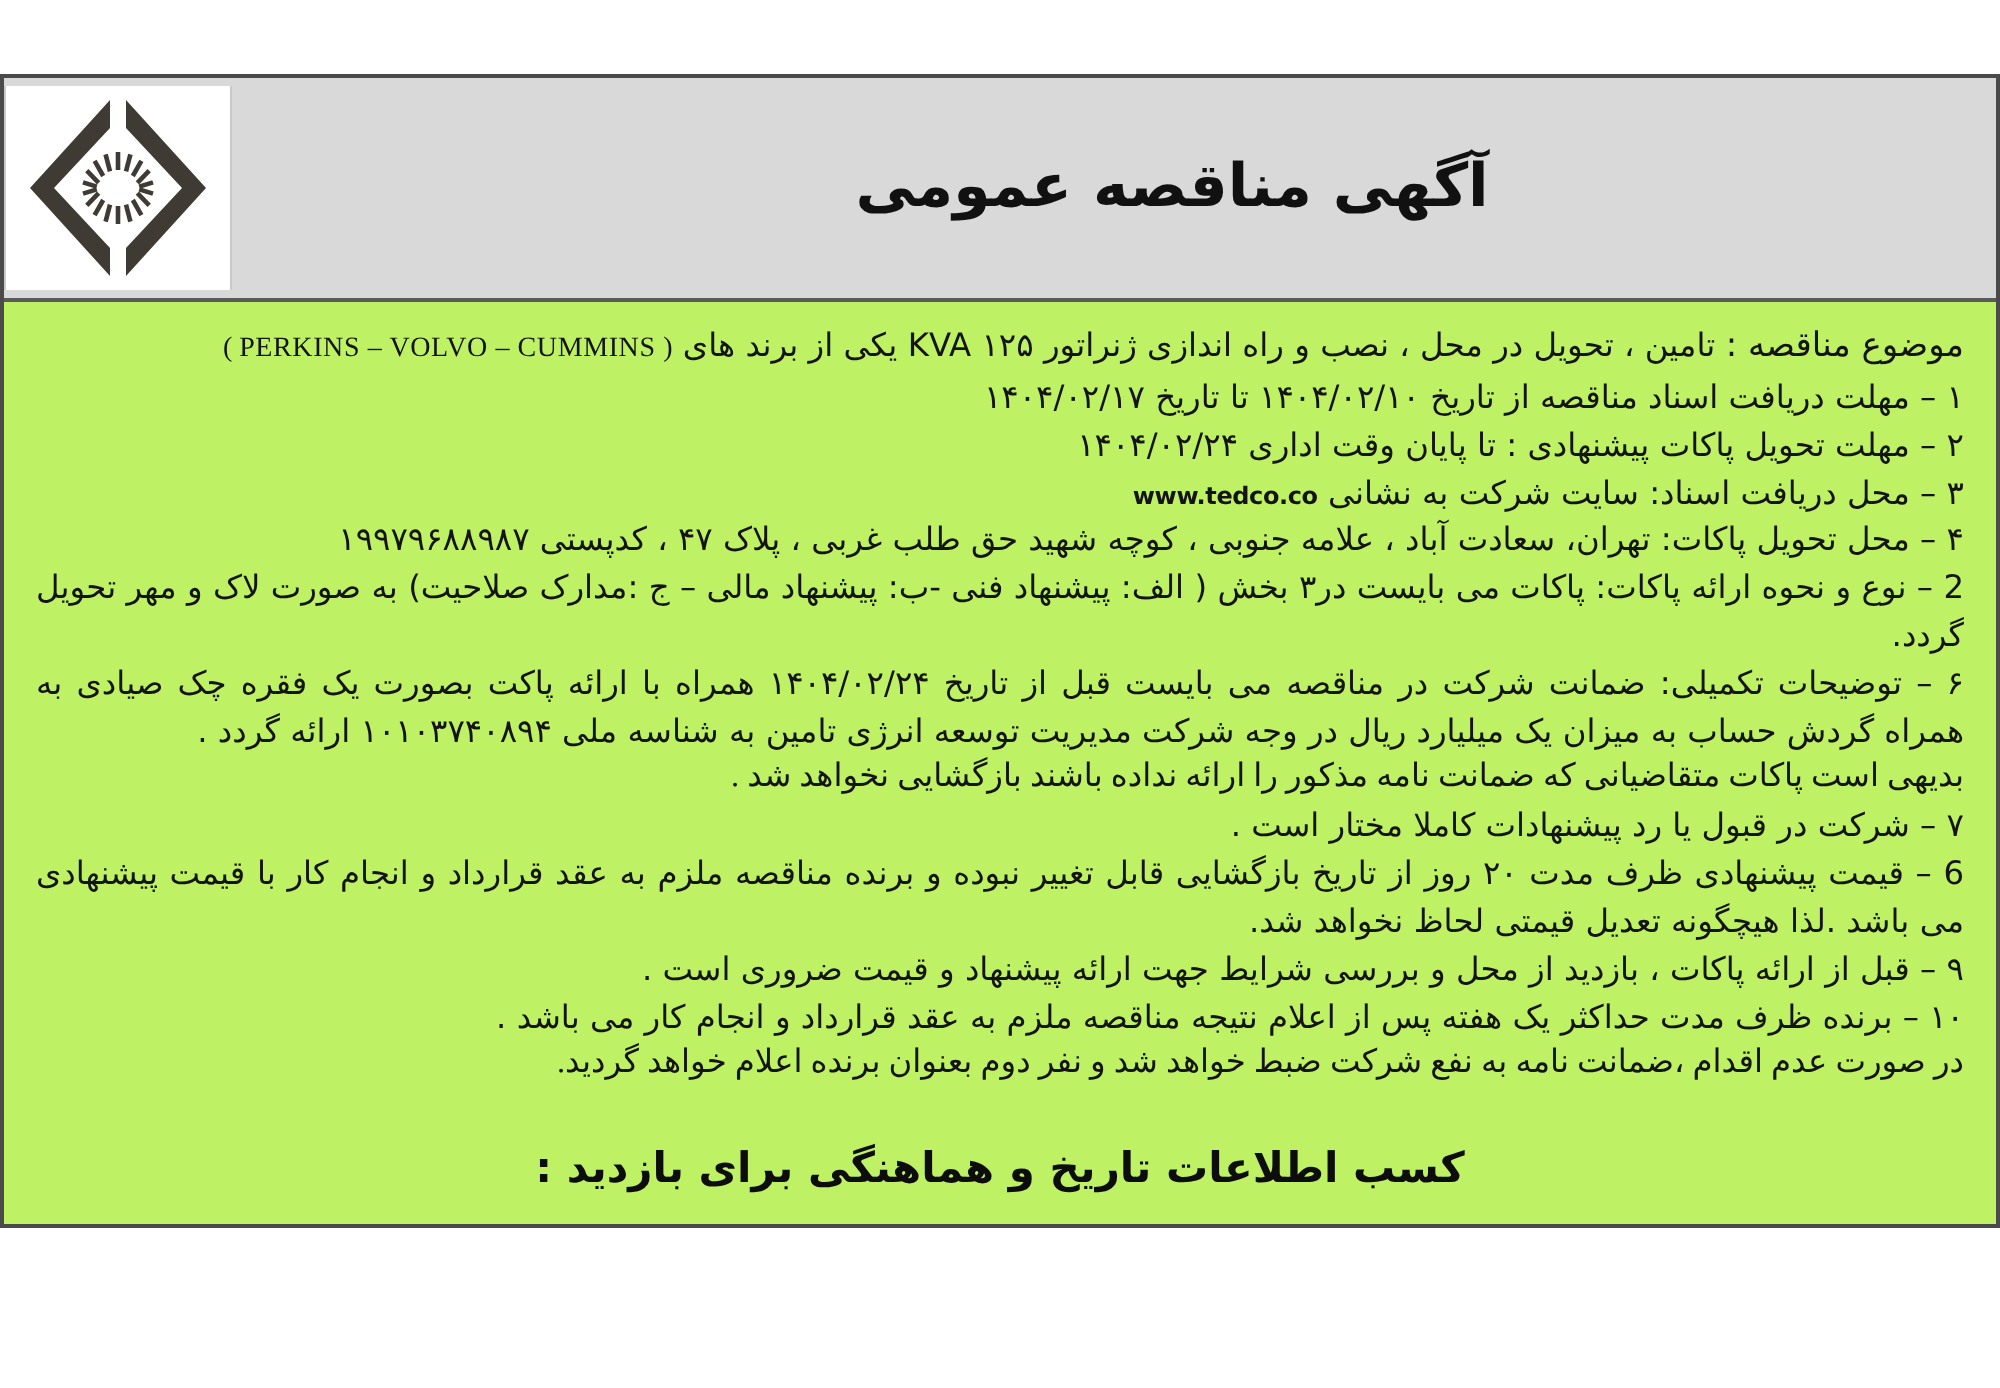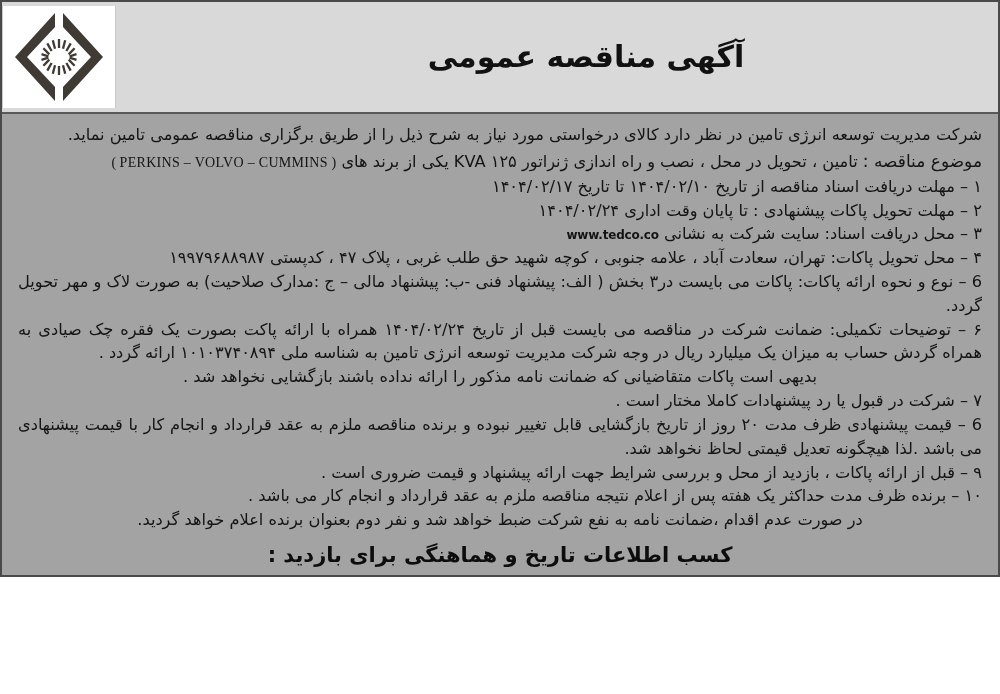--- a/index.html
+++ b/index.html
@@ -8,25 +8,26 @@
     background: #ffffff;
   }
   body {
     font-family: "DejaVu Sans", "Liberation Sans", sans-serif;
   }
   #page {
     position: relative;
     width: 1000px;
     height: 577px;
     box-sizing: border-box;
-    background: #a3a3a3;
+    background: #bef264;
     overflow: hidden;
     border: 2px solid #4a4a4a;
     display: flex;
     flex-direction: column;
+    margin-top: 37px;
   }
 
   
   .header {
     position: relative;
     height: 110px;
     background: #d9d9d9;
     border-bottom: 2px solid #5a5a5a;
     display: flex;
     flex-direction: row-reverse;
@@ -96,21 +97,22 @@
     letter-spacing: 0.3px;
     direction: ltr;
     unicode-bidi: embed;
   }
   .item {
     margin: 0;
     text-align: justify;
   }
   .note {
     margin: 0;
-    text-align: center;
+    text-align: right;
+    font-family: Liberation Serif, serif;
   }
   .url {
     font-family: "DejaVu Sans", "Liberation Sans", sans-serif;
     font-weight: bold;
     direction: ltr;
     unicode-bidi: embed;
     font-size: 12px;
     letter-spacing: -0.2px;
   }
 
@@ -166,38 +168,37 @@
     </div>
 
     <div class="header-titles">
       <div class="title-main">آگهی مناقصه عمومی</div>
     </div>
 
   </div>
 
   <div class="body">
 
-    <p class="para intro">شرکت مدیریت توسعه انرژی تامین در نظر دارد کالای درخواستی مورد نیاز به شرح ذیل را از طریق برگزاری مناقصه عمومی تامین نماید.</p>
 
     <p class="subject">
       <span class="lbl">موضوع مناقصه :</span>
       <span>تامین ، تحویل در محل ، نصب و راه اندازی ژنراتور ۱۲۵ KVA یکی از برند های</span>
       <span class="brands">( PERKINS – VOLVO – CUMMINS )</span>
     </p>
 
     <p class="item">۱ – مهلت دریافت اسناد مناقصه از تاریخ ۱۴۰۴/۰۲/۱۰ تا تاریخ ۱۴۰۴/۰۲/۱۷</p>
     <p class="item">۲ – مهلت تحویل پاکات پیشنهادی : تا پایان وقت اداری ۱۴۰۴/۰۲/۲۴</p>
 
     <p class="item">
       <span>۳ – محل دریافت اسناد: سایت شرکت به نشانی</span>
       <span class="url">www.tedco.co</span>
     </p>
 
     <p class="item">۴ – محل تحویل پاکات: تهران، سعادت آباد ، علامه جنوبی ، کوچه شهید حق طلب غربی ، پلاک ۴۷ ، کدپستی ۱۹۹۷۹۶۸۸۹۸۷</p>
-    <p class="item">6 – نوع و نحوه ارائه پاکات: پاکات می بایست در۳ بخش ( الف: پیشنهاد فنی -ب: پیشنهاد مالی – ج :مدارک صلاحیت) به صورت لاک و مهر تحویل گردد.</p>
+    <p class="item">2 – نوع و نحوه ارائه پاکات: پاکات می بایست در۳ بخش ( الف: پیشنهاد فنی -ب: پیشنهاد مالی – ج :مدارک صلاحیت) به صورت لاک و مهر تحویل گردد.</p>
     <p class="item">۶ – توضیحات تکمیلی: ضمانت شرکت در مناقصه می بایست قبل از تاریخ ۱۴۰۴/۰۲/۲۴ همراه با ارائه پاکت بصورت یک فقره چک صیادی به همراه گردش حساب به میزان یک میلیارد ریال در وجه شرکت مدیریت توسعه انرژی تامین به شناسه ملی ۱۰۱۰۳۷۴۰۸۹۴ ارائه گردد .</p>
 
     <p class="note">بدیهی است پاکات متقاضیانی که ضمانت نامه مذکور را  ارائه نداده باشند بازگشایی نخواهد شد .</p>
 
     <p class="item">۷ – شرکت در قبول یا رد پیشنهادات کاملا مختار است .</p>
     <p class="item">6 – قیمت پیشنهادی ظرف مدت ۲۰ روز از تاریخ بازگشایی قابل تغییر نبوده و برنده مناقصه ملزم به عقد قرارداد و انجام کار با قیمت پیشنهادی می باشد .لذا هیچگونه تعدیل قیمتی لحاظ نخواهد شد.</p>
     <p class="item">۹ – قبل از ارائه پاکات ، بازدید از محل و بررسی شرایط جهت ارائه پیشنهاد و قیمت ضروری است .</p>
     <p class="item">۱۰ – برنده ظرف مدت حداکثر یک هفته پس از اعلام نتیجه مناقصه ملزم به عقد قرارداد و انجام کار می باشد .</p>
 
     <p class="note">در صورت عدم اقدام ،ضمانت نامه به نفع شرکت ضبط خواهد شد و نفر دوم بعنوان برنده اعلام خواهد گردید.</p>

